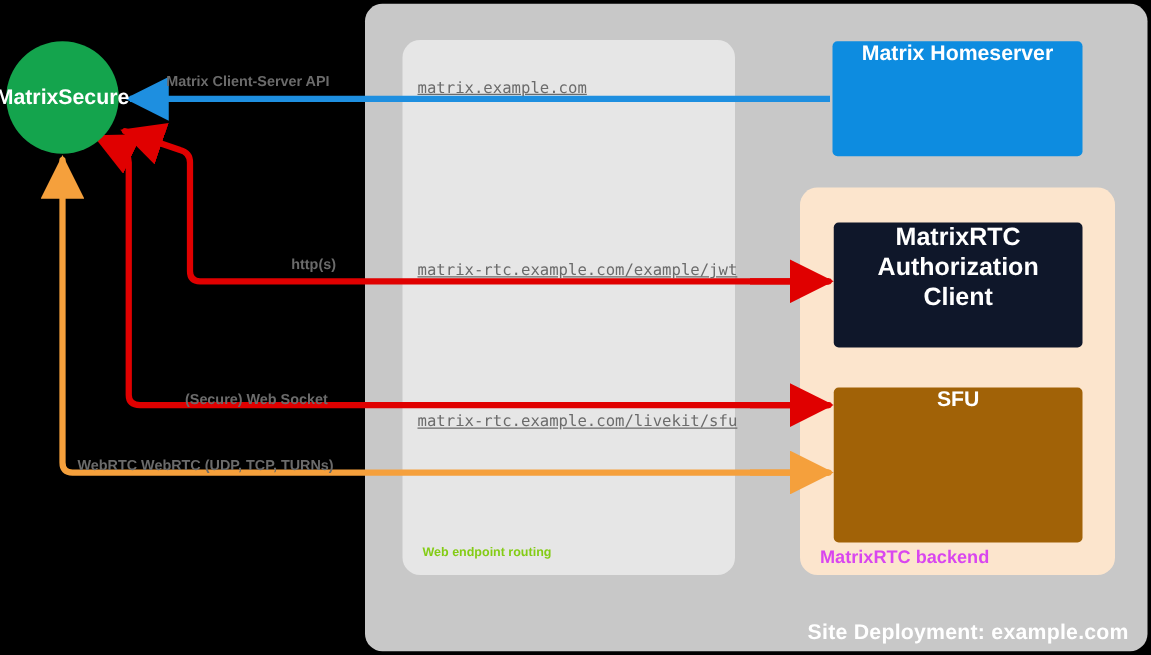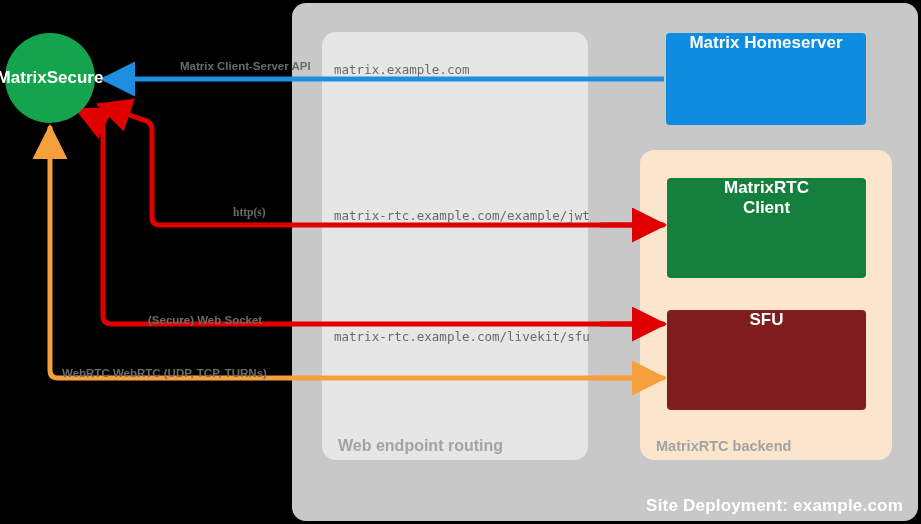--- a/index.html
+++ b/index.html
@@ -41,39 +41,39 @@
     top: 32px;
     width: 266px;
     height: 428px;
     background: #e6e6e6;
     border-radius: 14px;
   }
   .web-routing-label {
     position: absolute;
     left: 338px;
     top: 437px;
-    color: #a3a3a3;
-    font-size: 16px;
+    color: #84cc16;
+    font-size: 10px;
     font-weight: bold;
     white-space: nowrap;
   }
   .rtc-backend {
     position: absolute;
     left: 640px;
     top: 150px;
     width: 252px;
     height: 310px;
     background: #fce5cd;
     border-radius: 14px;
   }
   .rtc-backend-label {
     position: absolute;
     left: 656px;
     top: 438px;
-    color: #a3a3a3;
+    color: #d946ef;
     font-size: 14.5px;
     font-weight: bold;
     white-space: nowrap;
   }
   
   .matrix-client {
     position: absolute;
     left: 5px;
     top: 33px;
     width: 90px;
@@ -107,52 +107,53 @@
     width: 200px;
     height: 92px;
     background: #0d8ce0;
     font-size: 17px;
   }
   .authz {
     left: 667px;
     top: 178px;
     width: 199px;
     height: 100px;
-    background: #15803d;
-    font-size: 17px;
+    background: #0f172a;
+    font-size: 20px;
   }
   .sfu {
     left: 667px;
     top: 310px;
     width: 199px;
     height: 100px;
     background: #f8a councils;
   }
   .sfu {
     left: 667px;
     top: 310px;
     width: 199px;
-    height: 100px;
-    background: #7f1d1d;
+    height: 124px;
+    background: #a16207;
     font-size: 17px;
   }
   
   .edge-label {
     position: absolute;
     color: #6b6b6b;
     font-size: 11.5px;
     font-weight: bold;
     white-space: nowrap;
   }
   .endpoint-label {
     position: absolute;
     color: #6b6b6b;
     font-size: 12.5px;
     font-family: "DejaVu Sans Mono", "Liberation Mono", monospace;
     white-space: nowrap;
+    text-decoration: underline;
   }
   svg.wires {
     position: absolute;
     left: 0;
     top: 0;
     width: 921px;
     height: 524px;
     pointer-events: none;
   }
 </style>
@@ -205,30 +206,31 @@
     <span>Secure</span>
   </div>
 
   <div class="node-box homeserver">
     <span>Matrix Homeserver</span>
   </div>
 
   <div class="node-box authz">
     <div>
       <div>MatrixRTC</div>
+      <div>Authorization</div>
       <div>Client</div>
     </div>
   </div>
 
   <div class="node-box sfu">
     <span>SFU</span>
   </div>
 
-  <div class="edge-label" style="left:133px; top:60px;margin-left:47px;">Matrix Client-Server API</div>
-  <div class="edge-label" style="left:233px; top:206px;font-family:Liberation Serif, serif;">http(s)</div>
+  <div class="edge-label" style="left:133px; top:60px;">Matrix Client-Server API</div>
+  <div class="edge-label" style="left:233px; top:206px;">http(s)</div>
   <div class="edge-label" style="left:148px; top:314px;">(Secure) Web Socket</div>
   <div class="edge-label" style="left:62px; top:367px;">WebRTC WebRTC (UDP, TCP, TURNs)</div>
 
   <div class="endpoint-label" style="left:334px; top:62px;">matrix.example.com</div>
   <div class="endpoint-label" style="left:334px; top:208px;">matrix-rtc.example.com/example/jwt</div>
   <div class="endpoint-label" style="left:334px; top:329px;">matrix-rtc.example.com/livekit/sfu</div>
 
   <div class="web-routing-label">Web endpoint routing</div>
   <div class="rtc-backend-label">MatrixRTC backend</div>
   <div class="site-deployment-label">Site Deployment: example.com</div>

